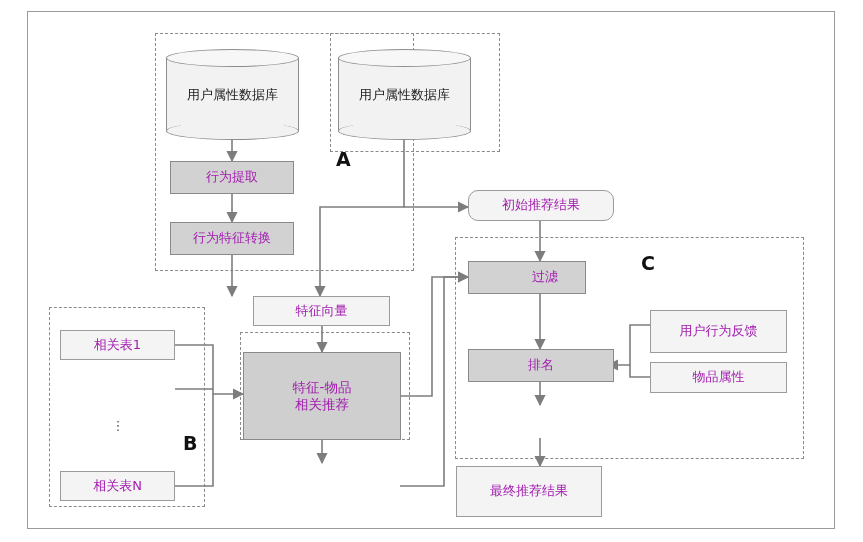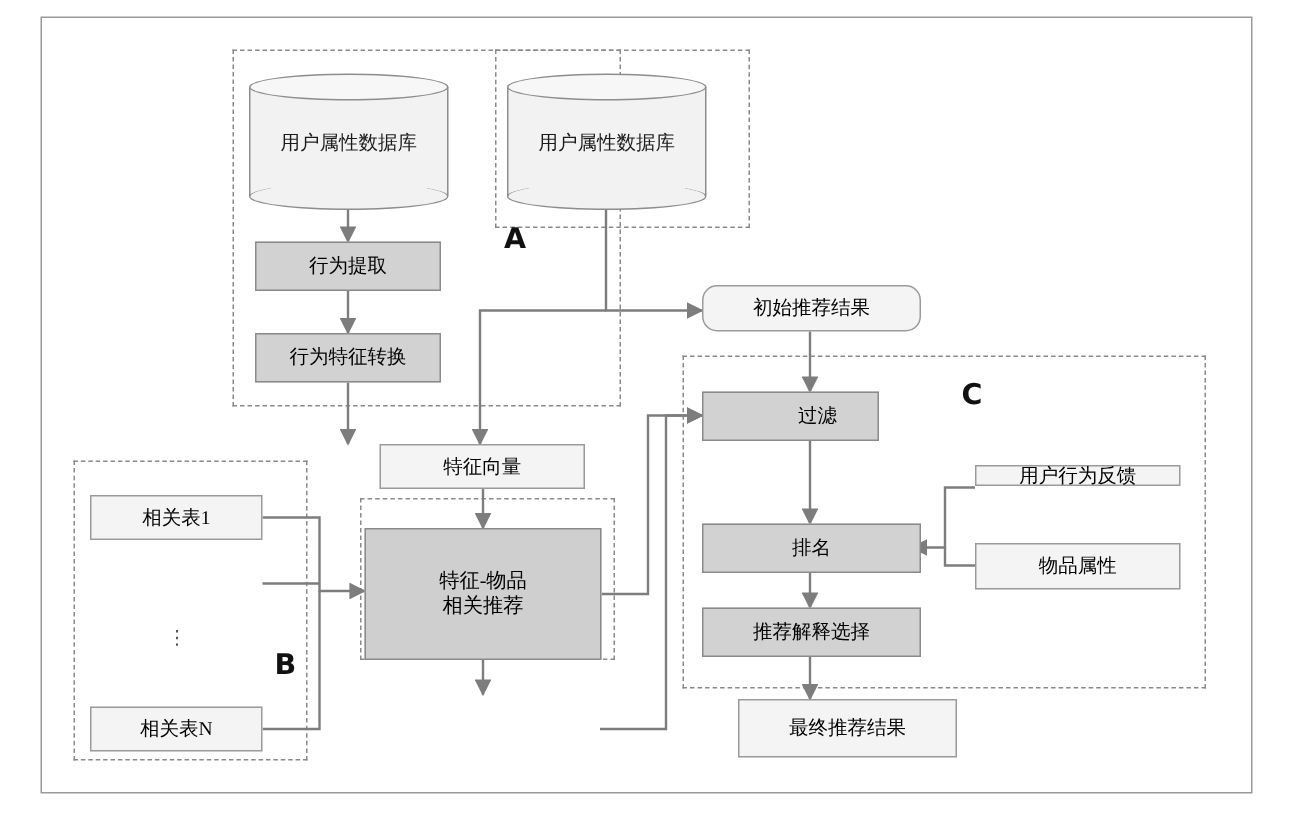--- a/index.html
+++ b/index.html
@@ -37,25 +37,24 @@
   }
   .node {
     position: absolute;
     box-sizing: border-box;
     display: flex;
     align-items: center;
     justify-content: center;
     text-align: center;
     font-size: 13px;
     line-height: 1.25;
-    color: #000000;
+    color: #a21caf;
     border: 1px solid #8d8d8d;
     background: #f2f2f2;
     white-space: pre-line;
-    font-family: Liberation Serif, serif;
   }
   .node.light {
     background: #f4f4f4;
     border-color: #9b9b9b;
   }
   .node.grey {
     background: #d2d2d2;
     border-color: #8a8a8a;
   }
   .node.big {
@@ -216,19 +215,18 @@
   <div class="vdots" style="left:93px; top:424px; width:50px;">⋮</div>
   <div class="node light" style="left:60px; top:471px; width:115px; height:30px;">相关表N</div>
 
   <div class="node big" style="left:243px; top:352px; width:158px; height:88px;">特征-物品
 相关推荐</div>
 
 
   <div class="node light" style="left:468px; top:190px; width:146px; height:31px;border-radius:10px;">初始推荐结果</div>
   <div class="node grey" style="left:468px; top:261px; width:118px; height:33px;padding-left:36px;">过滤</div>
   <div class="node grey" style="left:468px; top:349px; width:146px; height:33px;">排名</div>
-  <div class="node grey" style="left:468px; top:405px; width:146px; height:33px;">推荐解释选择</div>
-  <div class="node light" style="left:492px; top:466px; width:146px; height:39px;">最终推荐结果</div>
-
-  <div class="node light" style="left:650px; top:310px; width:137px; height:14px;">用户行为反馈</div>
+  <div class="node light" style="left:456px; top:466px; width:146px; height:51px;">最终推荐结果</div>
+
+  <div class="node light" style="left:650px; top:310px; width:137px; height:43px;">用户行为反馈</div>
   <div class="node light" style="left:650px; top:362px; width:137px; height:31px;">物品属性</div>
 
 </div>
 
 </body></html>

